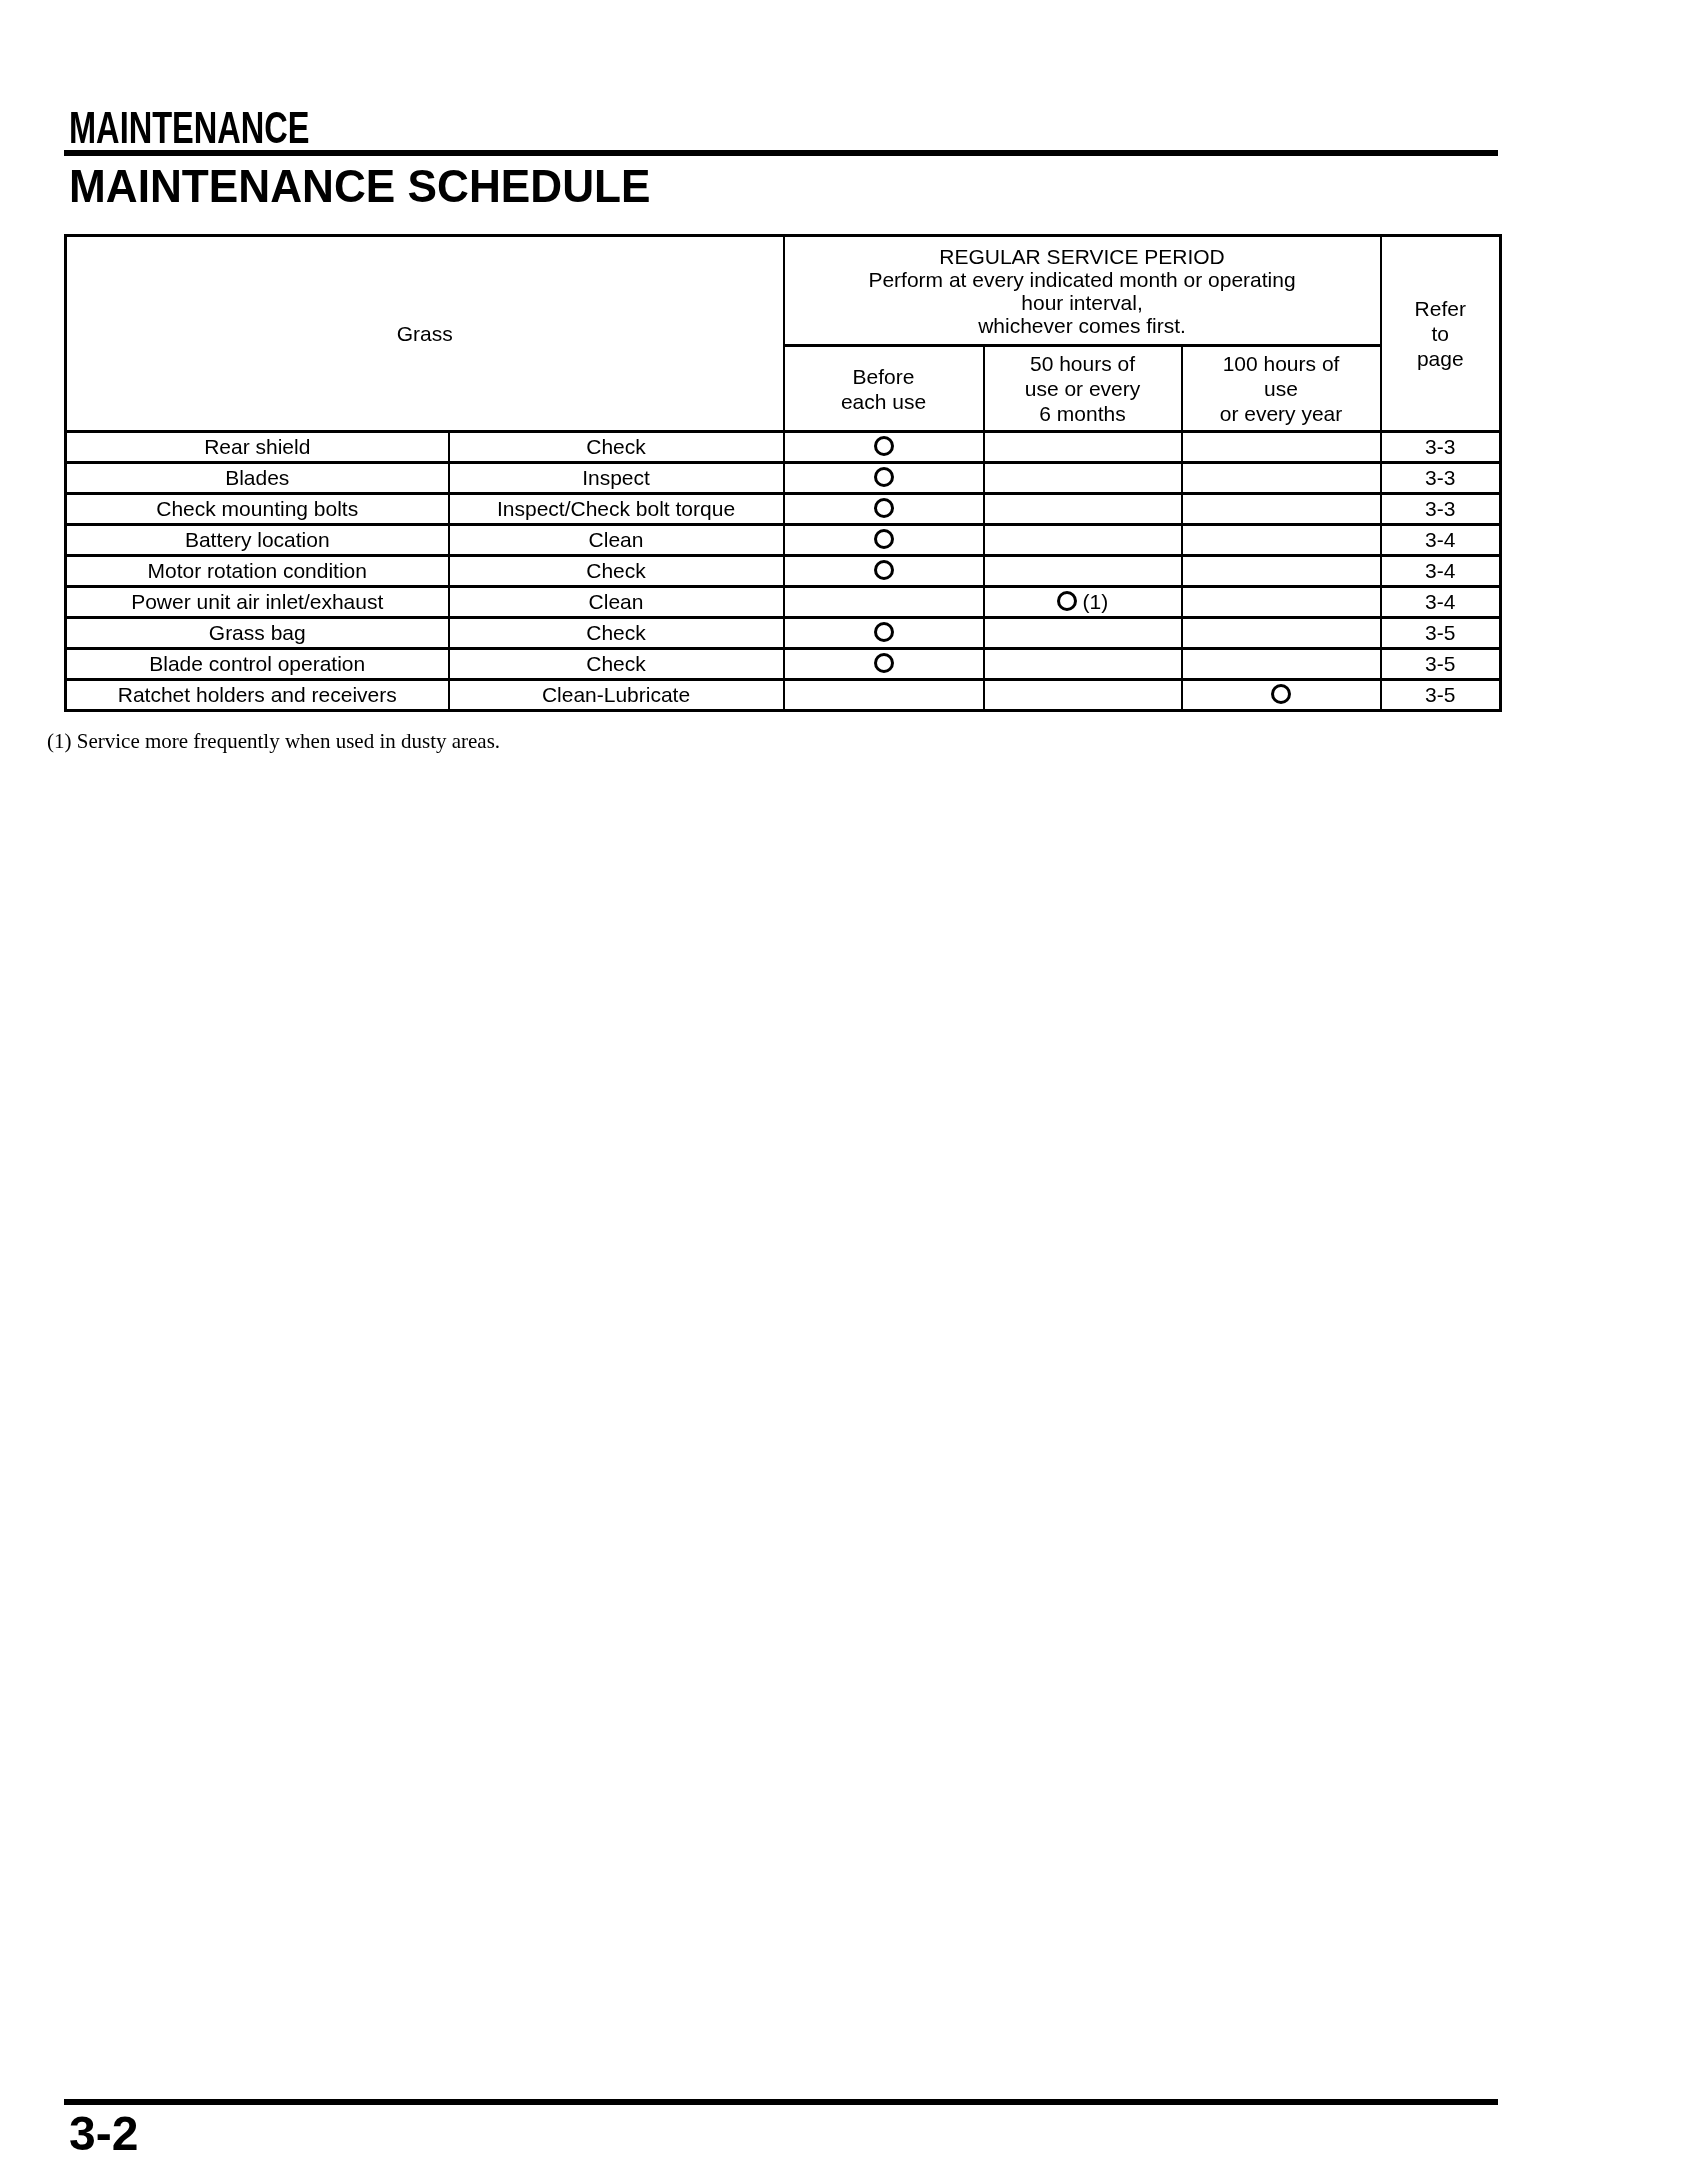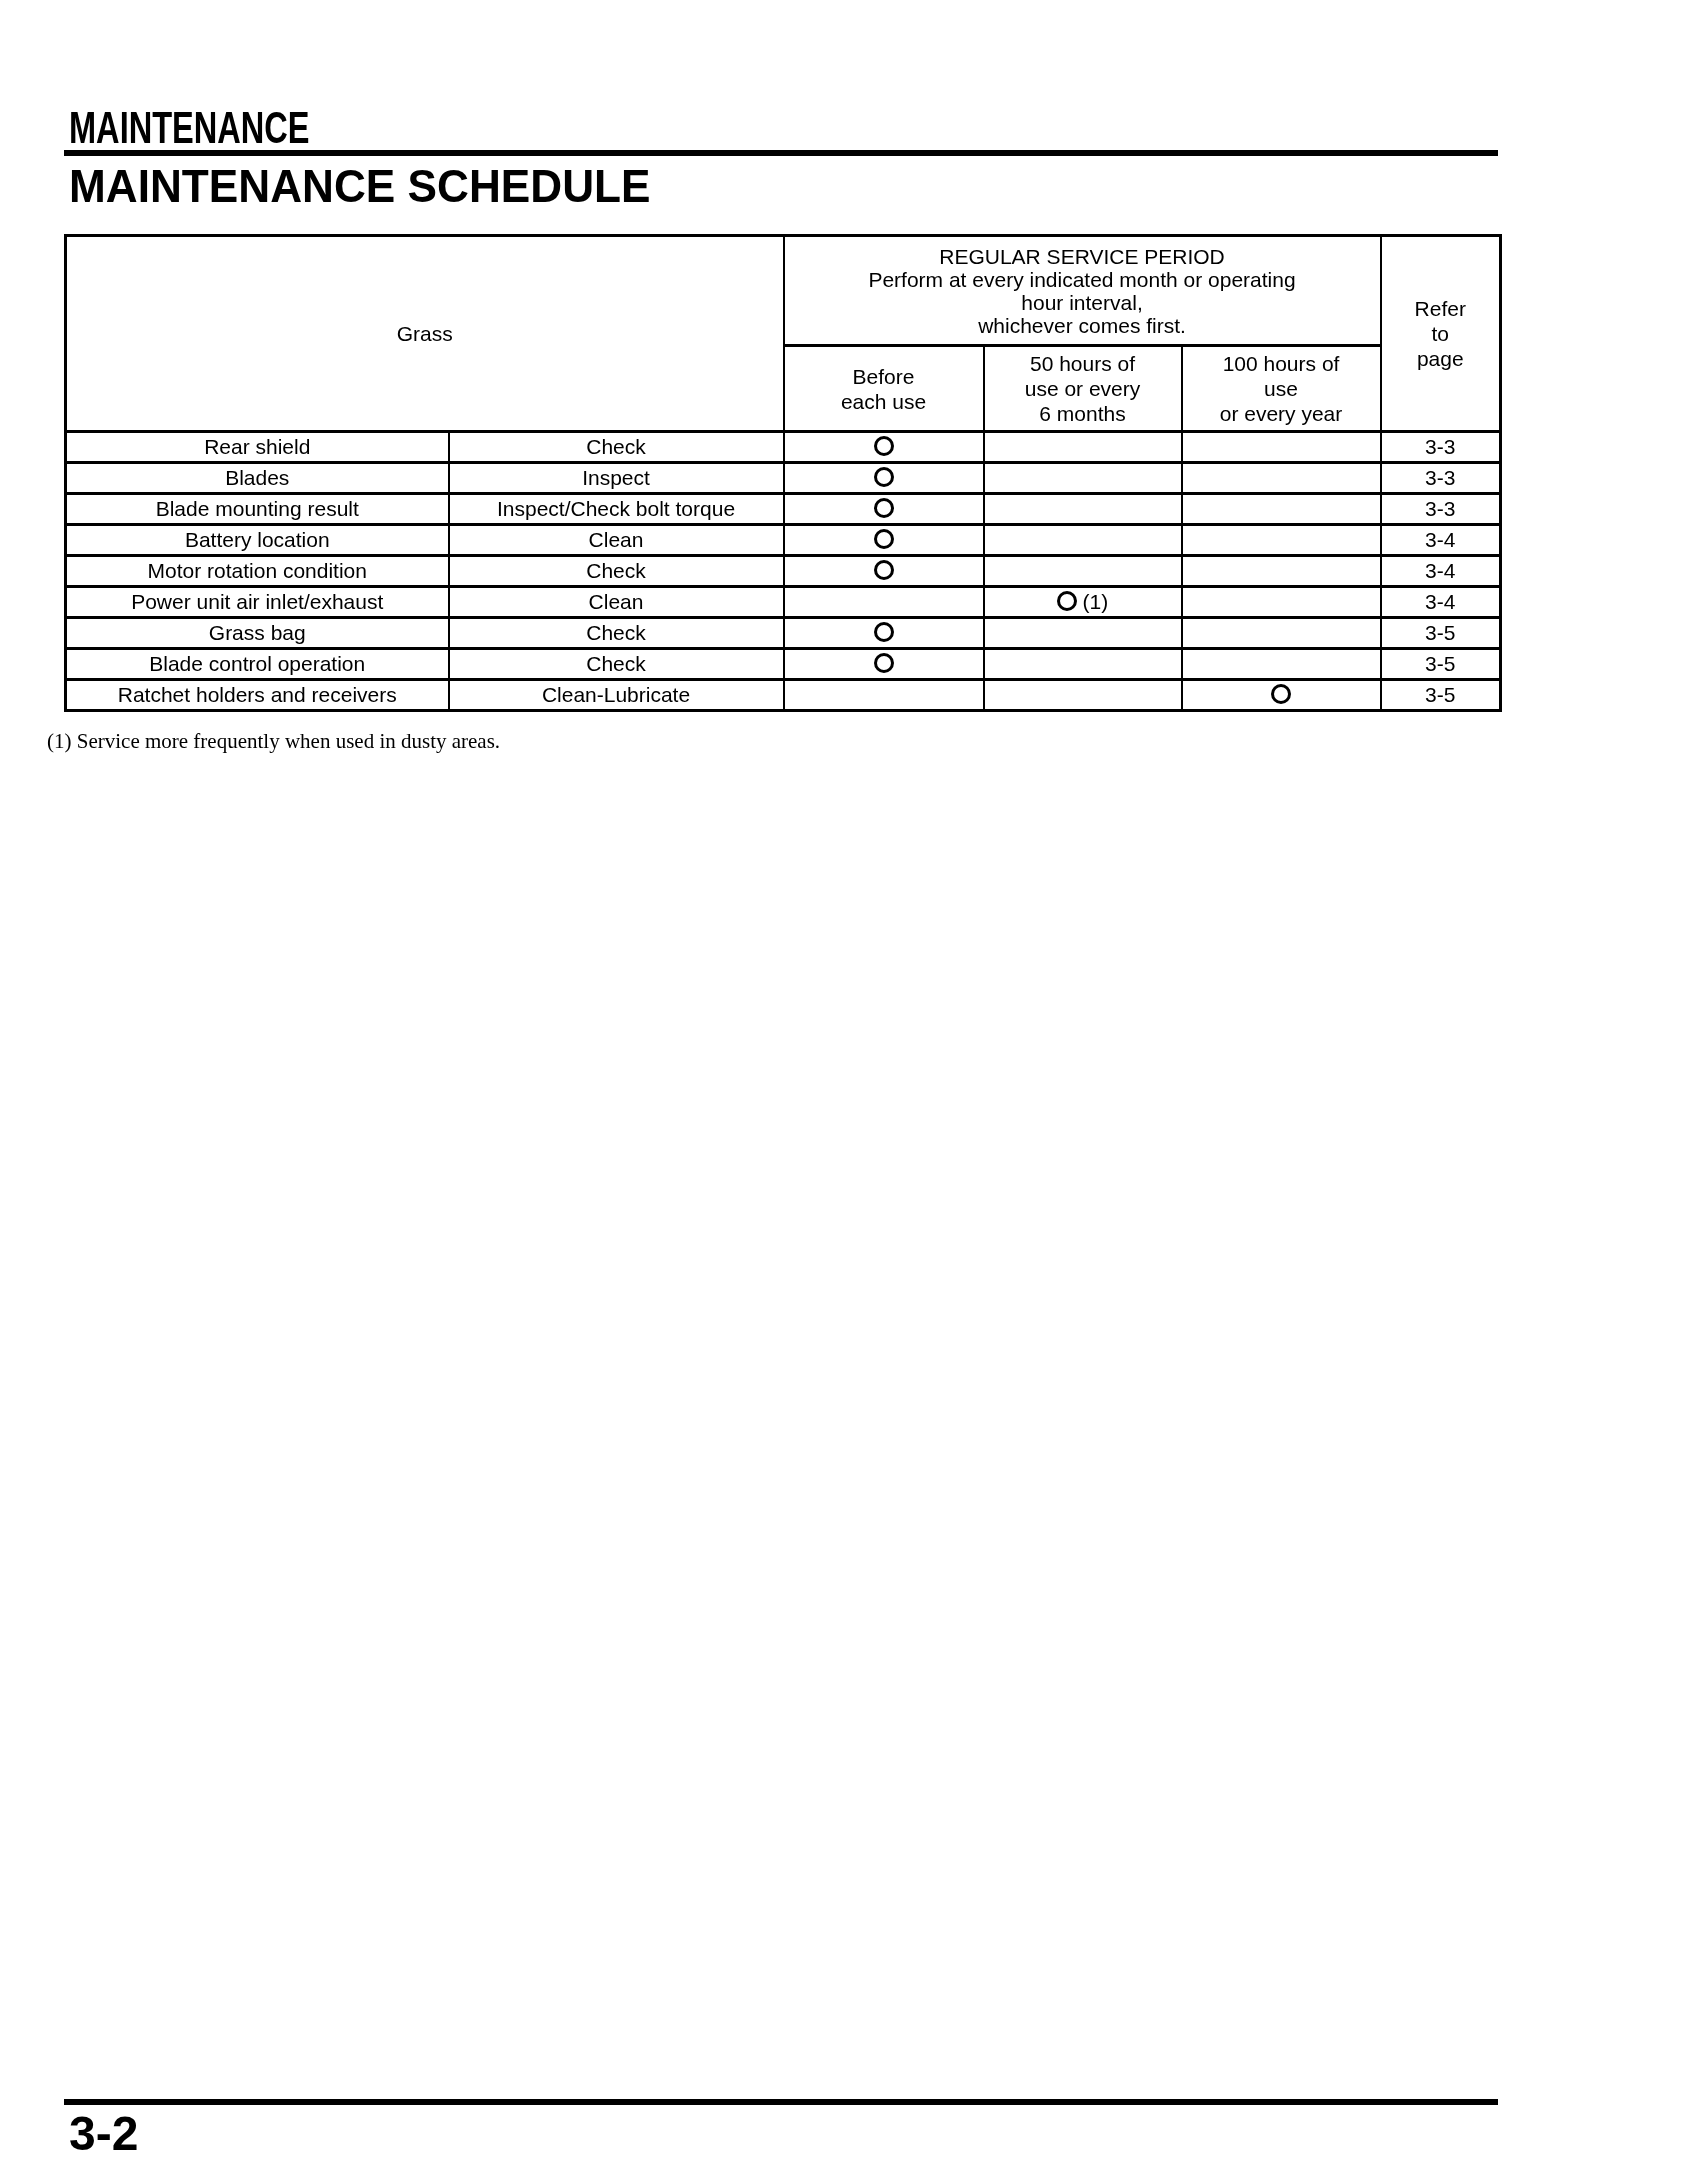--- a/index.html
+++ b/index.html
@@ -128,21 +128,21 @@
       </tr>
       <tr>
         <td class="cell-item outerL">Blades</td>
         <td class="cell-action">Inspect</td>
         <td class="cell-mark"><span class="circle"></span></td>
         <td class="cell-mark"></td>
         <td class="cell-mark"></td>
         <td class="cell-page outerR">3-3</td>
       </tr>
       <tr>
-        <td class="cell-item outerL">Blade mounting result</td>
+        <td class="cell-item outerL">Check mounting bolts</td>
         <td class="cell-action">Inspect/Check bolt torque</td>
         <td class="cell-mark"><span class="circle"></span></td>
         <td class="cell-mark"></td>
         <td class="cell-mark"></td>
         <td class="cell-page outerR">3-3</td>
       </tr>
       <tr>
         <td class="cell-item outerL">Battery location</td>
         <td class="cell-action">Clean</td>
         <td class="cell-mark"><span class="circle"></span></td>

